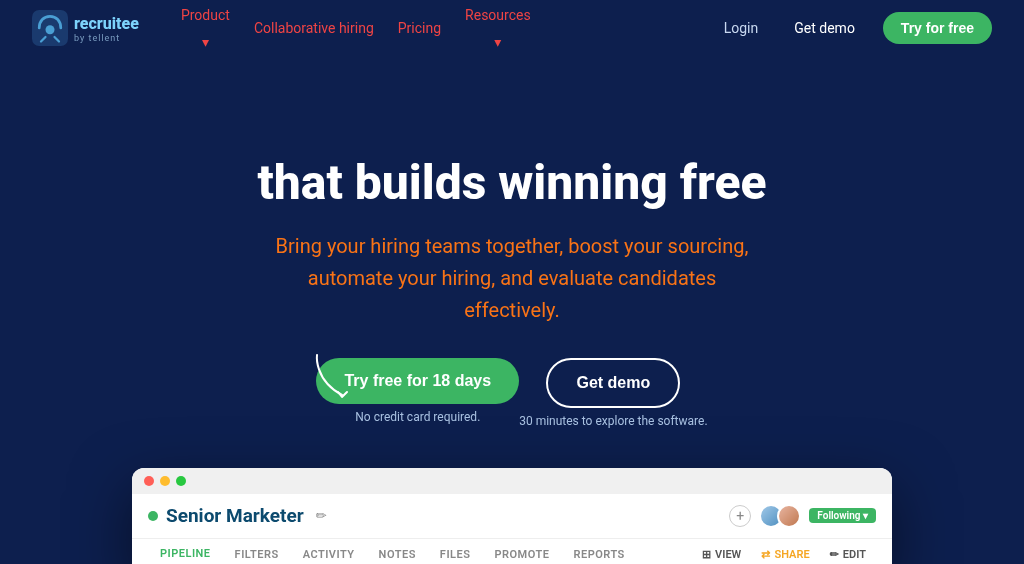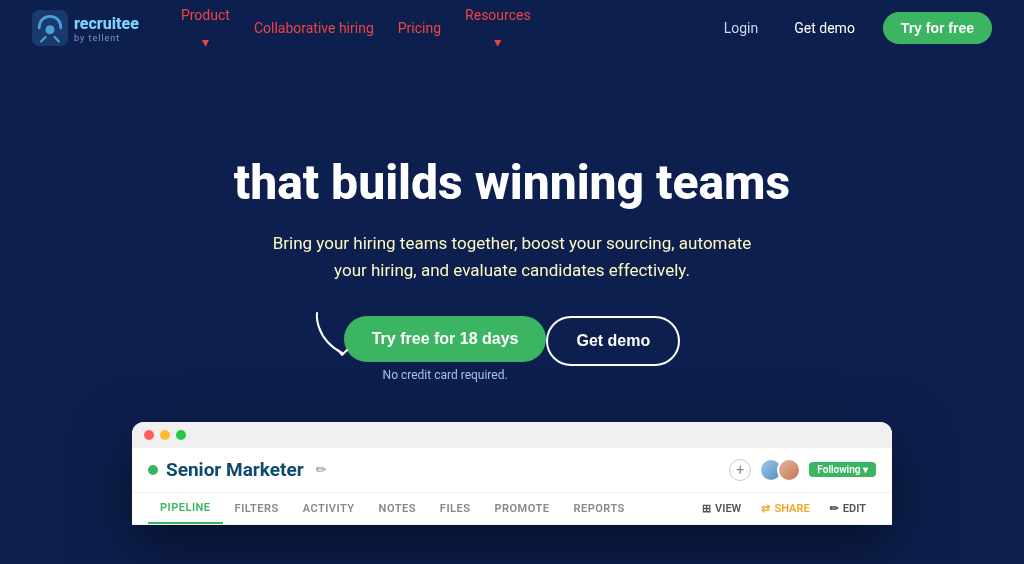--- a/index.html
+++ b/index.html
@@ -85,22 +85,22 @@
     }
     .hero h1 {
       font-size: 48px;
       font-weight: 800;
       line-height: 1.1;
       color: #fff;
       max-width: 680px;
       margin: 0 auto 20px;
     }
     .hero p {
-      font-size: 17px;
-      color: #fef9c3;
+      font-size: 20px;
+      color: #f97316;
       max-width: 480px;
       margin: 0 auto 32px;
       line-height: 1.6;
     }
     .hero-buttons {
       display: flex;
       justify-content: center;
       align-items: flex-start;
       gap: 0;
       position: relative;
@@ -297,35 +297,36 @@
   <div class="nav-actions">
     <div class="btn-login">Login</div>
     <div class="btn-demo">Get demo</div>
     <button class="btn-try-free">Try for free</button>
   </div>
 </nav>
 
 <section class="hero">
   <h1>
     <br>
-    <span>that builds winning teams</span>
+    <span>that builds winning free</span>
   </h1>
   <p>Bring your hiring teams together, boost your sourcing, automate your hiring, and evaluate candidates effectively.</p>
   <div class="hero-buttons">
 
     <svg class="arrow-decor" viewBox="0 0 70 50">
       <path d="M5 5 C5 5 2 30 30 45" stroke="white" stroke-width="2" fill="none" stroke-linecap="round"></path>
       <path d="M26 42 L30 47 L35 42" stroke="white" stroke-width="2" fill="none" stroke-linecap="round" stroke-linejoin="round"></path>
     </svg>
     <div class="btn-group">
       <button class="btn-hero-primary">Try free for 18 days</button>
       <span class="btn-sub">No credit card required.</span>
     </div>
     <div class="btn-group">
       <button class="btn-hero-secondary">Get demo</button>
+      <span class="btn-sub">30 minutes to explore the software.</span>
     </div>
   </div>
 </section>
 
 <div style="display:flex;justify-content:center;">
   <div class="app-preview">
     <div class="app-titlebar">
       <div class="dot dot-red"></div>
       <div class="dot dot-yellow"></div>
       <div class="dot dot-green"></div>

